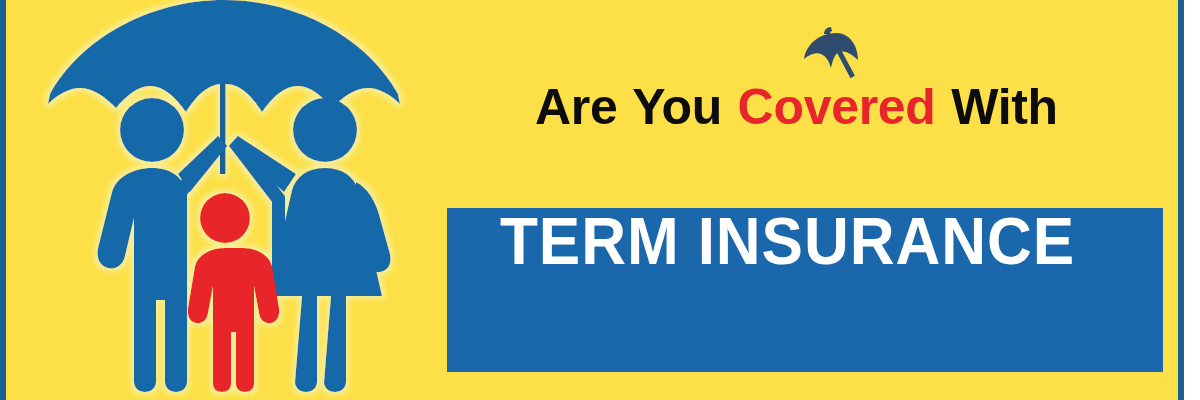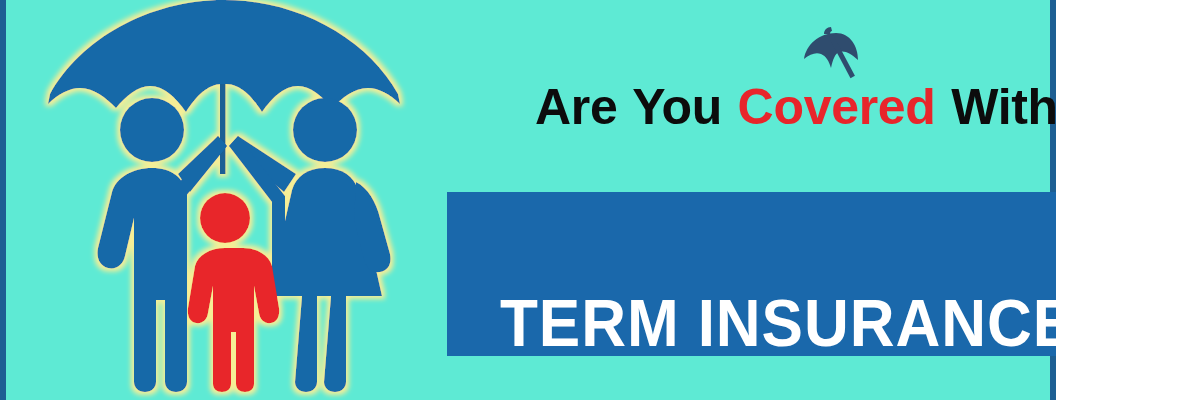--- a/index.html
+++ b/index.html
@@ -6,23 +6,23 @@
   html, body {
     margin: 0;
     padding: 0;
     background: #ffffff;
   }
   body {
     font-family: "Liberation Sans", sans-serif;
   }
   #banner {
     position: relative;
-    width: 1056px;
+    width: 1184px;
     height: 400px;
-    background: #5eead4;
+    background: #fde047;
     overflow: hidden;
   }
   
   .edge-rule {
     position: absolute;
     top: 0;
     bottom: 0;
     width: 6px;
     background: #1d5f93;
   }
@@ -81,26 +81,26 @@
     top: -52px;
     width: 66px;
     height: 60px;
   }
   #mini-umbrella svg { display: block; width: 100%; height: 100%; }
 
   
   #insurance-band {
     position: absolute;
     left: 7px;
-    top: 192px;
+    top: 208px;
     width: 716px;
     height: 164px;
     background: #1a68ab;
     display: flex;
-    align-items: flex-end;
+    align-items: flex-start;
   }
   #insurance-band-label {
     margin-left: 53px;
     color: #ffffff;
     font-family: "Liberation Sans Narrow", "Liberation Sans", sans-serif;
     font-weight: bold;
     font-size: 66px;
     line-height: 66px;
     letter-spacing: 1px;
     transform: scaleX(0.94);

